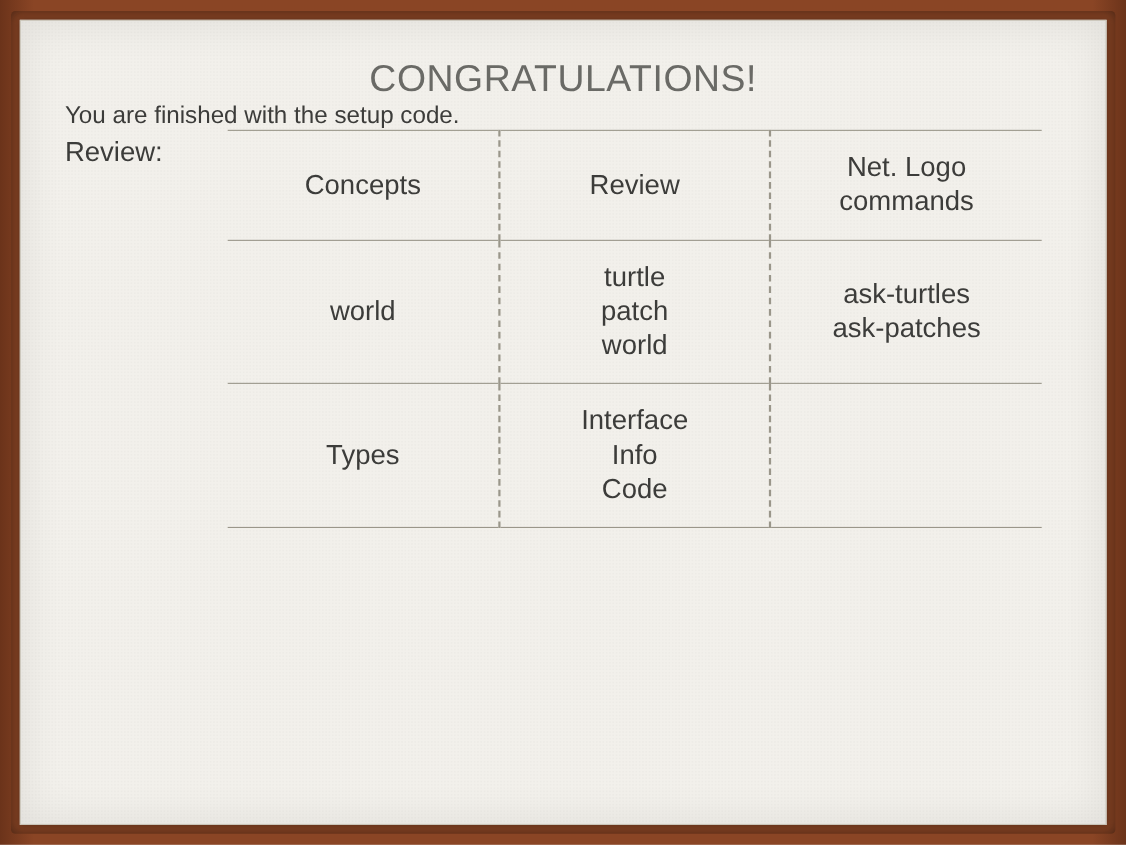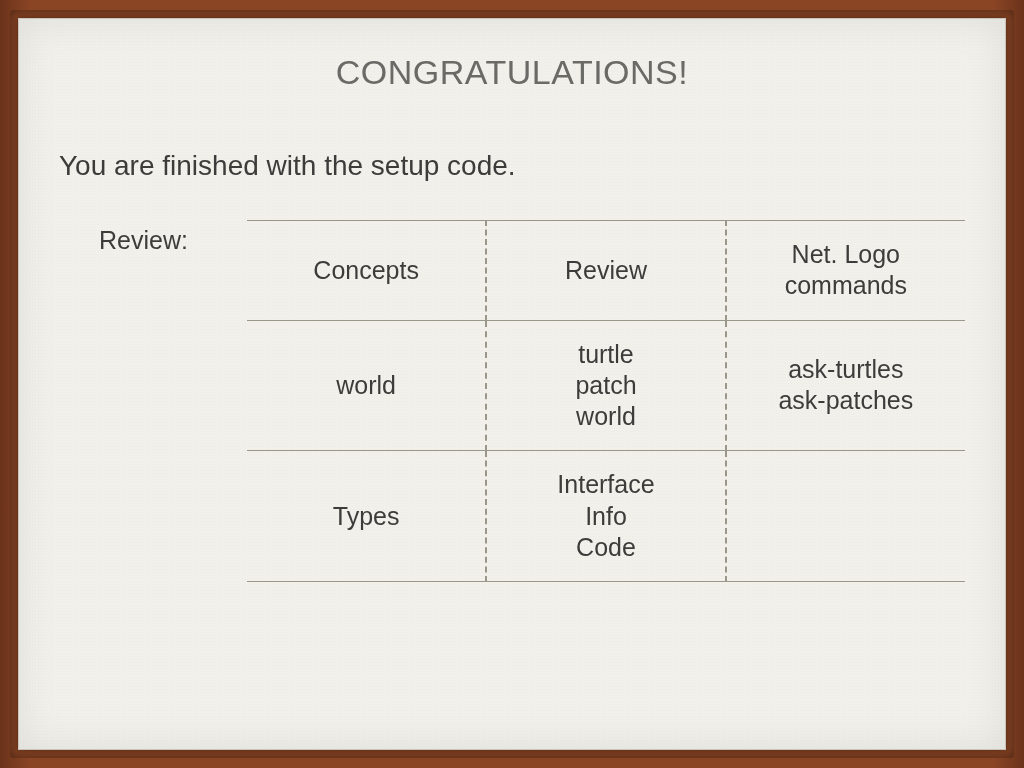--- a/index.html
+++ b/index.html
@@ -32,32 +32,29 @@
     position: relative;
     padding: 34px 40px 20px 40px;
   }
   .title {
     text-align: center;
     font-family: "Trebuchet MS", "Segoe UI", Arial, sans-serif;
     font-weight: 400;
     font-size: 34px;
     color: #6a6a66;
     letter-spacing: 0.5px;
-    margin-bottom: 58px;
   }
   .subtitle {
-    font-size: 28px;
+    font-size: 22px;
     color: #3c3c3a;
-    margin-bottom: 38px;
   }
   .content-row {
     display: flex;
     align-items: flex-start;
     gap: 28px;
-    margin-left: 40px;
   }
   .review-label {
     font-size: 25px;
     color: #3c3c3a;
     padding-top: 6px;
     min-width: 120px;
   }
   table.review {
     border-collapse: collapse;
     width: 740px;

